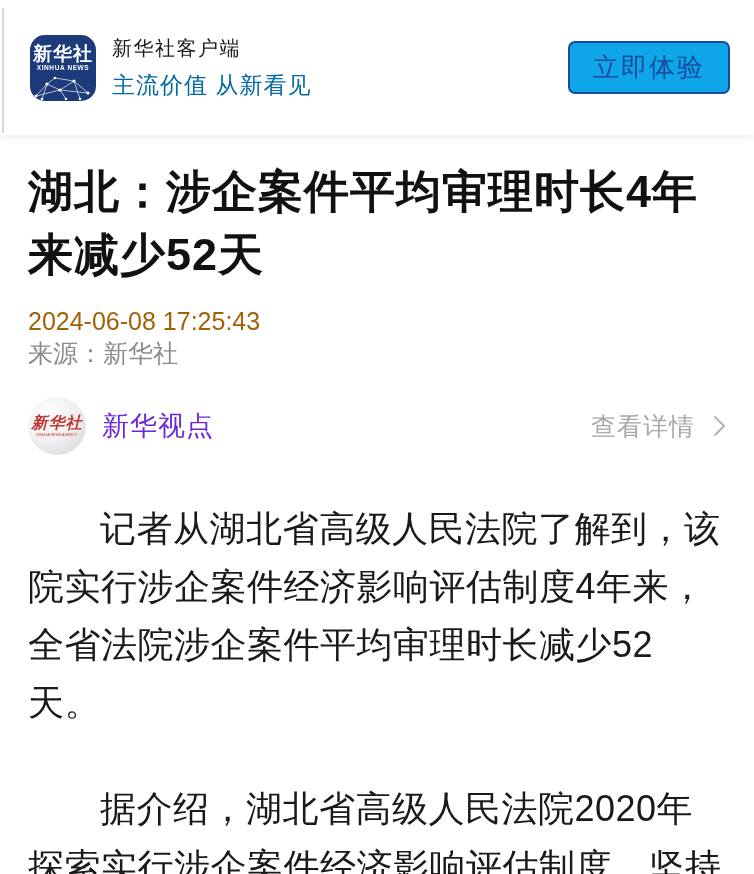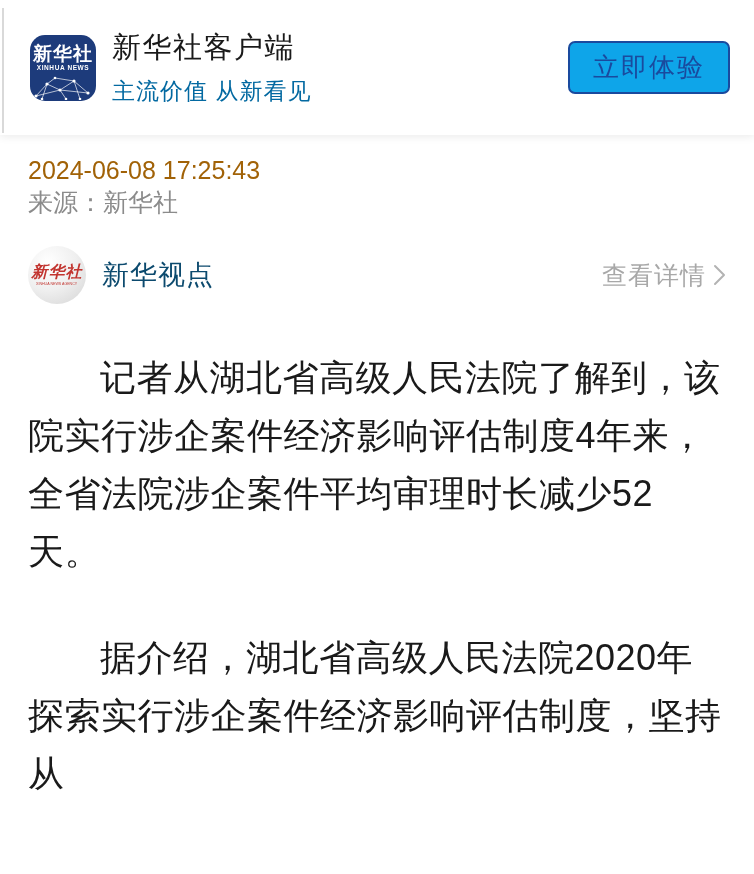--- a/index.html
+++ b/index.html
@@ -14,21 +14,21 @@
   .header::before { content: ""; position: absolute; left: 2px; top: 8px; width: 2px;
     height: 125px; background: #d9d9d9; }
   .logo { width: 66px; height: 66px; border-radius: 15px; background: #1d3b7b;
     color: #fff; display: flex; flex-direction: column; align-items: center;
     position: relative; overflow: hidden; flex: 0 0 auto; }
   .logo-cn { font-family: "DejaVu Serif", serif; font-weight: bold; font-size: 19px;
     line-height: 22px; margin-top: 7px; letter-spacing: 1px; }
   .logo-en { font-size: 6.5px; font-weight: bold; letter-spacing: 0.6px; line-height: 8px; }
   .logo-net { position: absolute; bottom: 1px; left: 0; }
   .header-text { margin-left: 16px; flex: 1 1 auto; }
-  .app-name { font-size: 29px; color: #1a1a1a; letter-spacing: 1.5px; }
+  .app-name { font-size: 20px; color: #1a1a1a; letter-spacing: 1.5px; }
   .tagline { font-size: 23px; color: #0369a1; letter-spacing: 1px; margin-top: 8px; }
   .cta { flex: 0 0 auto; width: 162px; height: 53px; background: #0ea5e9;
     border: 2px solid #1a4a9e; border-radius: 7px; color: #1a4a9e;
     font-size: 26px; letter-spacing: 2px; cursor: pointer;
     font-family: "Liberation Sans", sans-serif; }
 
   
   .article { padding: 0 28px; }
   .title { font-size: 45px; line-height: 63px; font-weight: 700; color: #111;
     letter-spacing: 1px; margin-top: 25px; }
@@ -38,23 +38,23 @@
 
   .author-card { display: flex; align-items: center; margin-top: 27px; cursor: pointer; }
   .avatar { width: 58px; height: 58px; border-radius: 50%; flex: 0 0 auto;
     background: radial-gradient(circle at 35% 28%, #ffffff 0%, #efefef 50%, #d3d3d3 100%);
     display: flex; flex-direction: column; align-items: center; justify-content: center;
     overflow: hidden; }
   .avatar-cn { color: #c23530; font-family: "DejaVu Serif", serif; font-style: italic;
     font-weight: bold; font-size: 16px; line-height: 18px; letter-spacing: 1px; }
   .avatar-en { color: #c23530; font-size: 5px; line-height: 6px; white-space: nowrap;
     transform: scale(0.72); }
-  .author-name { font-size: 27px; color: #0c4a6e; margin-left: 16px; flex: 1 1 auto;
+  .author-name { font-size: 27px; color: #6d28d9; margin-left: 16px; flex: 1 1 auto;
     letter-spacing: 1px; }
-  .detail-link { display: flex; align-items: center; gap: 7px; font-size: 25px;
+  .detail-link { display: flex; align-items: center; gap: 18px; font-size: 25px;
     color: #a8a8a8; letter-spacing: 1px; }
 
   .body-p { font-size: 36px; line-height: 58px; color: #1a1a1a; text-indent: 2em;
     letter-spacing: 0.5px; }
   .body-p.first { margin-top: 45px; }
   .body-p.second { margin-top: 48px; }
 </style>
 </head>
 <body>
 
@@ -85,20 +85,21 @@
       </svg>
     </div>
     <div class="header-text">
       <div class="app-name">新华社客户端</div>
       <div class="tagline">主流价值 从新看见</div>
     </div>
     <button class="cta">立即体验</button>
   </header>
 
   <main class="article">
+    <h1 class="title">湖北：涉企案件平均审理时长4年来减少52天</h1>
 
     <div class="meta-row">
       <span>2024-06-08 17:25:43</span>
     </div>
 
     <div class="source-row">
       <span>来源：</span><span>新华社</span>
     </div>
 
     <div class="author-card">

